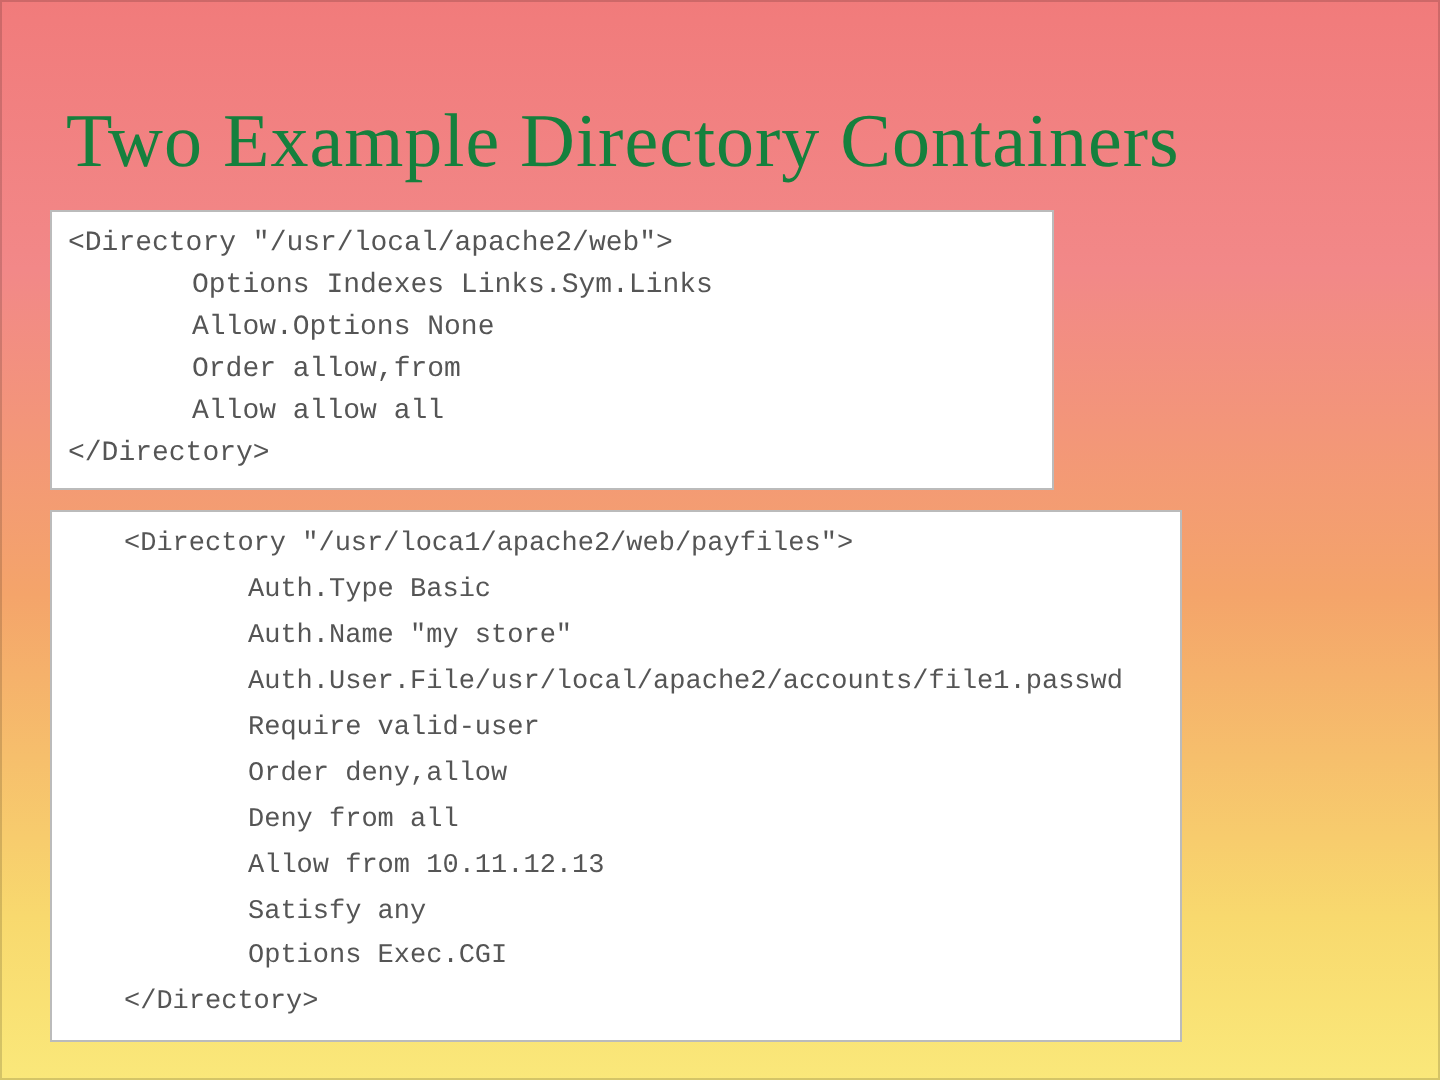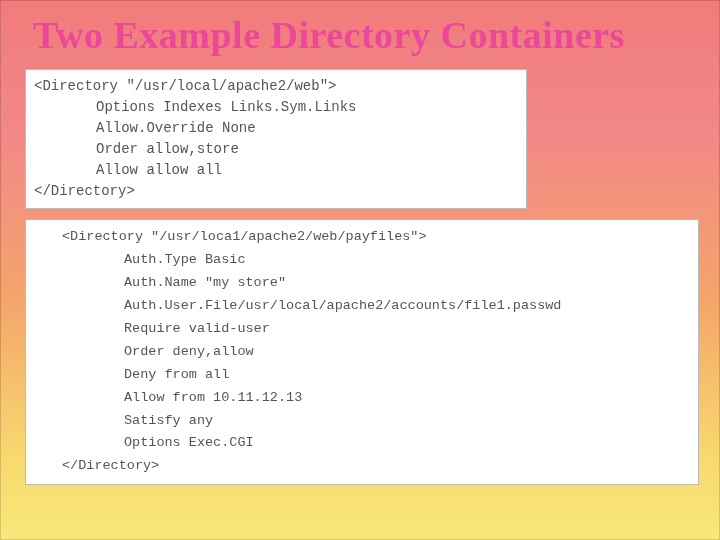--- a/index.html
+++ b/index.html
@@ -15,65 +15,66 @@
       overflow: hidden;
     }
     .slide {
       width: 100%;
       height: 100%;
       padding: 12px 24px 18px 24px;
       border: 1px solid rgba(0,0,0,0.15);
     }
     .title {
       font-size: 38px;
-      color: #ec4899;
+      color: #15803d;
       letter-spacing: 0.5px;
       margin-bottom: 12px;
-      font-weight: 700;
+      font-weight: 400;
       text-align: left;
       padding-left: 8px;
+      margin-top: 36px;
     }
     .code-box {
       background: #fff;
       border: 1px solid #bbb;
       padding: 6px 8px;
       font-family: "Courier New", Courier, monospace;
       font-size: 14px;
       color: #555;
       line-height: 1.5;
       margin-bottom: 10px;
       white-space: pre;
       overflow: hidden;
     }
     .code-box.first {
       width: 502px;
       margin-left: 0;
     }
     .code-box.second {
-      width: 674px;
+      width: 566px;
       margin-left: 0;
       font-size: 13.5px;
       line-height: 1.7;
       padding-left: 36px;
     }
     .indent {
       display: inline-block;
       width: 62px;
     }
   </style>
 </head>
 <body>
 
 <div class="slide">
   <h1 class="title">Two Example Directory Containers</h1>
 
   <div class="code-box first"><span>&lt;Directory "/usr/local/apache2/web"&gt;</span>
 <span class="indent"></span><span>Options Indexes Links.Sym.Links</span>
-<span class="indent"></span><span>Allow.Override None</span>
-<span class="indent"></span><span>Order allow,store</span>
+<span class="indent"></span><span>Allow.Options None</span>
+<span class="indent"></span><span>Order allow,from</span>
 <span class="indent"></span><span>Allow allow all</span>
 <span>&lt;/Directory&gt;</span></div>
 
   <div class="code-box second"><span>&lt;Directory "/usr/loca1/apache2/web/payfiles"&gt;</span>
 <span class="indent"></span><span>Auth.Type Basic</span>
 <span class="indent"></span><span>Auth.Name "my store"</span>
 <span class="indent"></span><span>Auth.User.File/usr/local/apache2/accounts/file1.passwd</span>
 <span class="indent"></span><span>Require valid-user</span>
 <span class="indent"></span><span>Order deny,allow</span>
 <span class="indent"></span><span>Deny from all</span>

